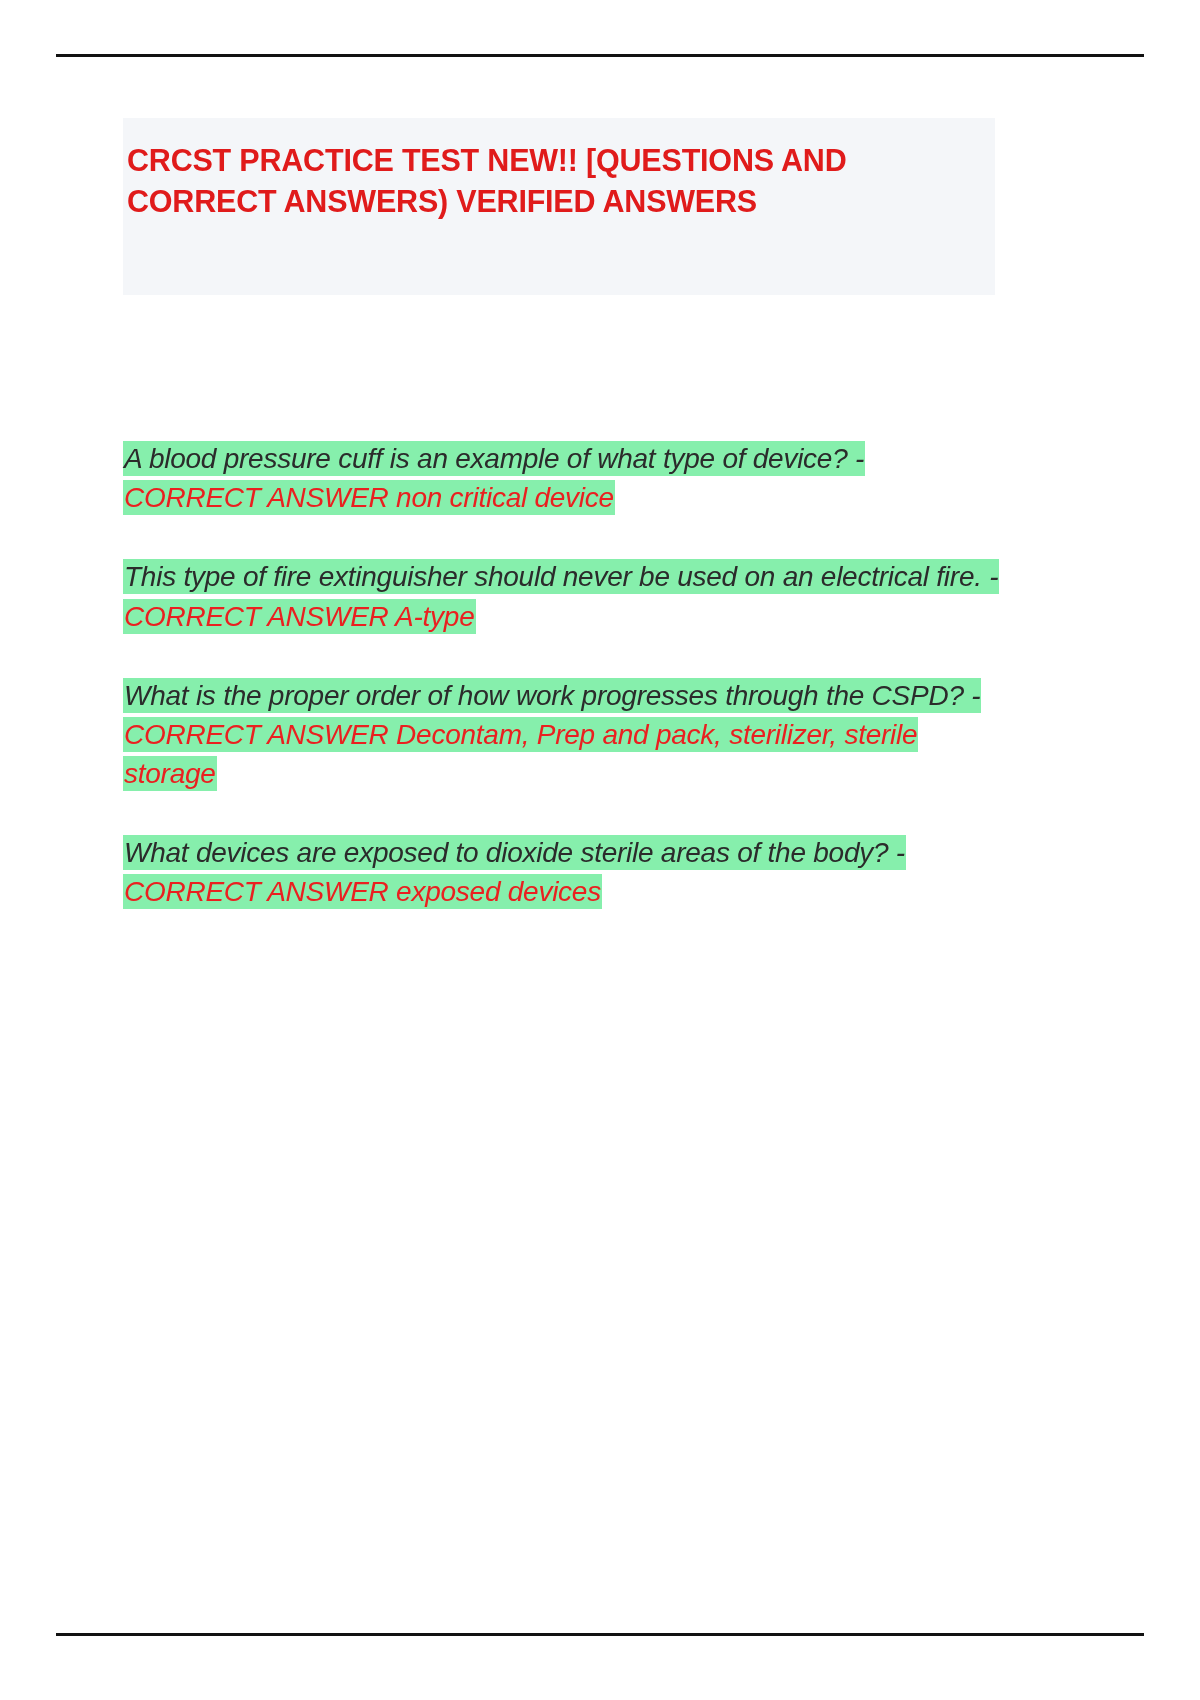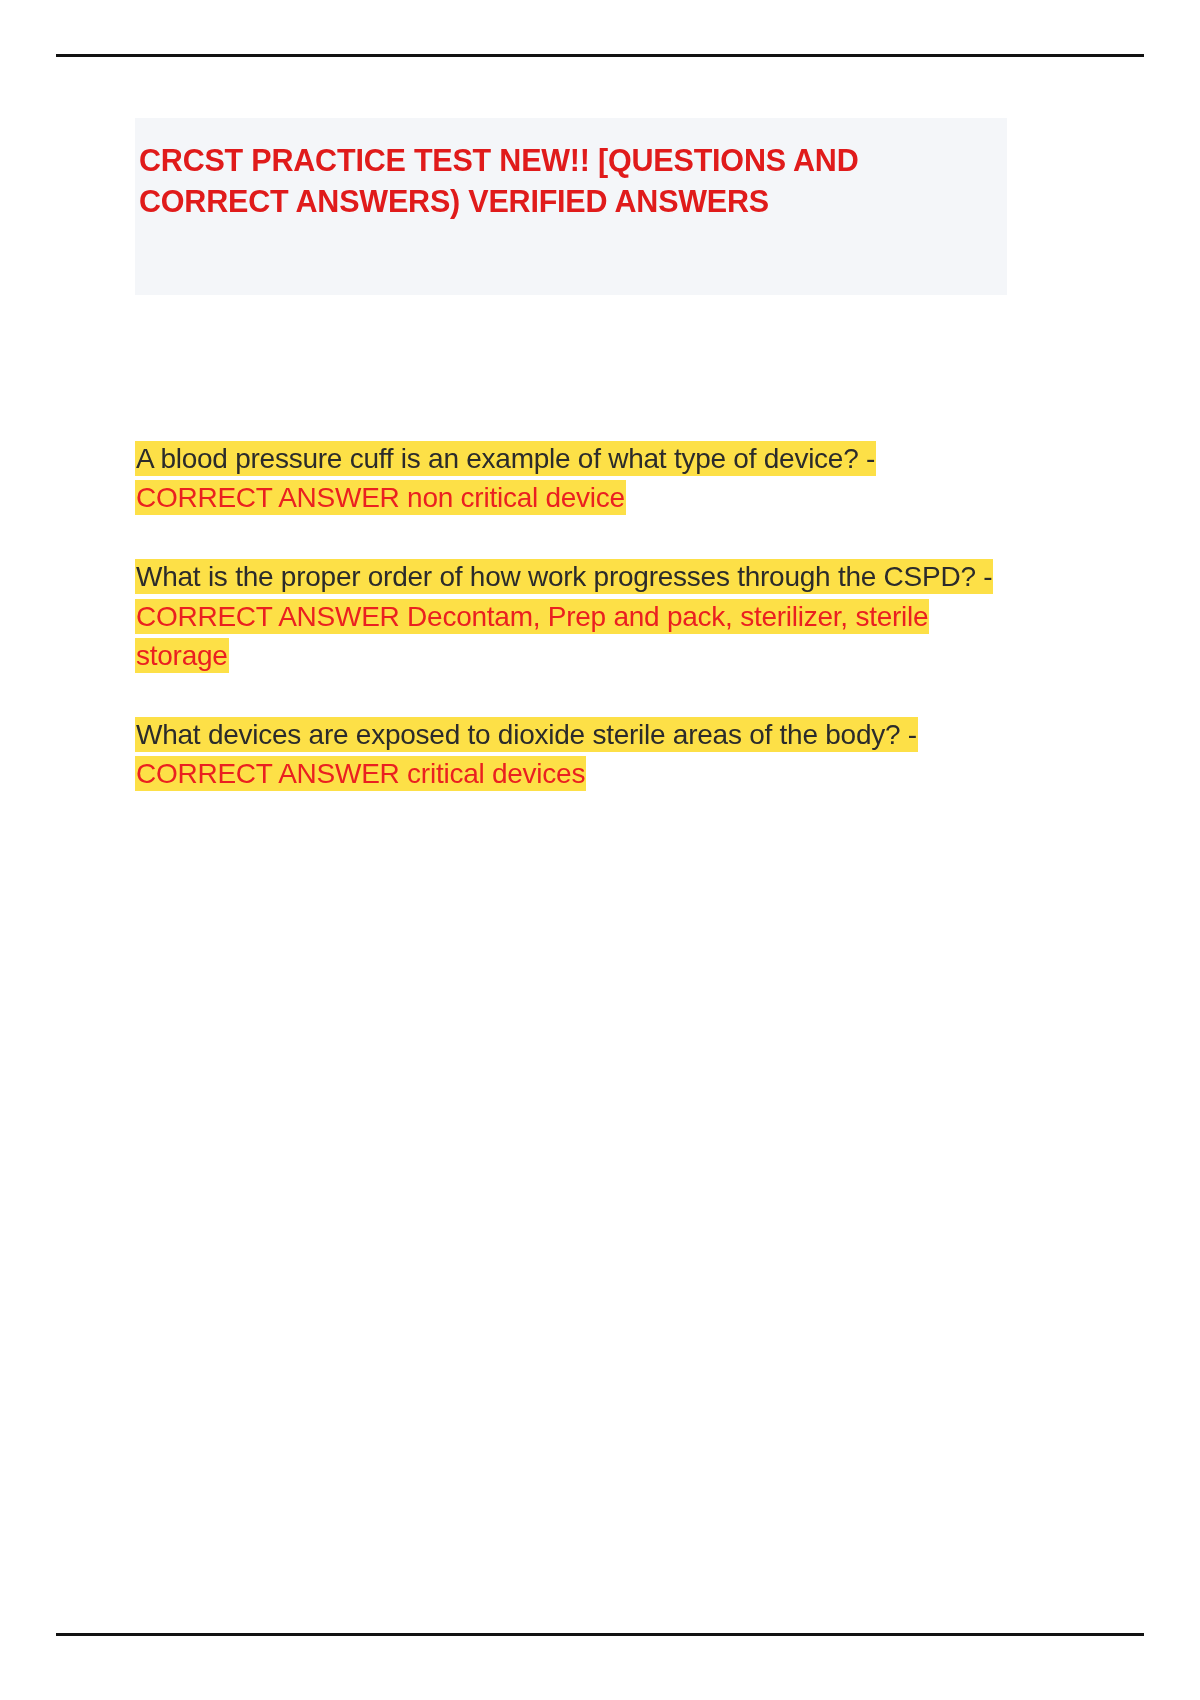--- a/index.html
+++ b/index.html
@@ -27,21 +27,21 @@
   .rule-bottom {
     position: absolute;
     left: 56px;
     right: 56px;
     bottom: 64px;
     height: 3px;
     background: #111111;
   }
   .content {
     position: absolute;
-    left: 135px;
+    left: 123px;
     top: 118px;
     width: 880px;
   }
   .doc-title {
     display: block;
     background: #f4f6f9;
     color: #e01b1b;
     font-weight: bold;
     font-size: 30.5px;
     line-height: 1.36;
@@ -63,24 +63,25 @@
     font-size: 28px;
     line-height: 1.40;
     color: #2b2b2b;
     letter-spacing: -0.25px;
   }
   .qa-item:last-child {
     margin-bottom: 0;
   }
   .qa-inner {
     display: inline;
-    background: #fde047;
+    background: #86efac;
     box-decoration-break: clone;
     -webkit-box-decoration-break: clone;
     padding: 2px 1px;
+    font-style: italic;
   }
   .q-text {
     color: #2b2b2b;
   }
   .sep {
     color: #2b2b2b;
   }
   .a-text {
     color: #ea2020;
   }
@@ -94,21 +95,22 @@
 <div class="page">
 
   <div class="rule-top"></div>
 
   <div class="content">
 
     <h1 class="doc-title">CRCST PRACTICE TEST NEW!! [QUESTIONS AND CORRECT ANSWERS) VERIFIED ANSWERS</h1>
 
     <ul class="qa-list">
         <li class="qa-item"><span class="qa-inner"><span class="q-text">A blood pressure cuff is an example of what type of device? </span><span class="sep">- </span><span class="a-label">CORRECT  ANSWER</span><span class="a-text"> non critical device</span></span></li>
+        <li class="qa-item"><span class="qa-inner"><span class="q-text">This type of fire extinguisher should never be used on an electrical fire. </span><span class="sep">- </span><span class="a-label">CORRECT  ANSWER</span><span class="a-text"> A-type</span></span></li>
         <li class="qa-item"><span class="qa-inner"><span class="q-text">What is the proper order of how work progresses through the CSPD? </span><span class="sep">- </span><span class="a-label">CORRECT  ANSWER</span><span class="a-text"> Decontam, Prep and pack, sterilizer, sterile storage</span></span></li>
-        <li class="qa-item"><span class="qa-inner"><span class="q-text">What devices are exposed to dioxide sterile areas of the body? </span><span class="sep">- </span><span class="a-label">CORRECT  ANSWER</span><span class="a-text"> critical devices</span></span></li>
+        <li class="qa-item"><span class="qa-inner"><span class="q-text">What devices are exposed to dioxide sterile areas of the body? </span><span class="sep">- </span><span class="a-label">CORRECT  ANSWER</span><span class="a-text"> exposed devices</span></span></li>
       </ul>
 
   </div>
 
   <div class="rule-bottom"></div>
 
 </div>
 
 </body></html>

